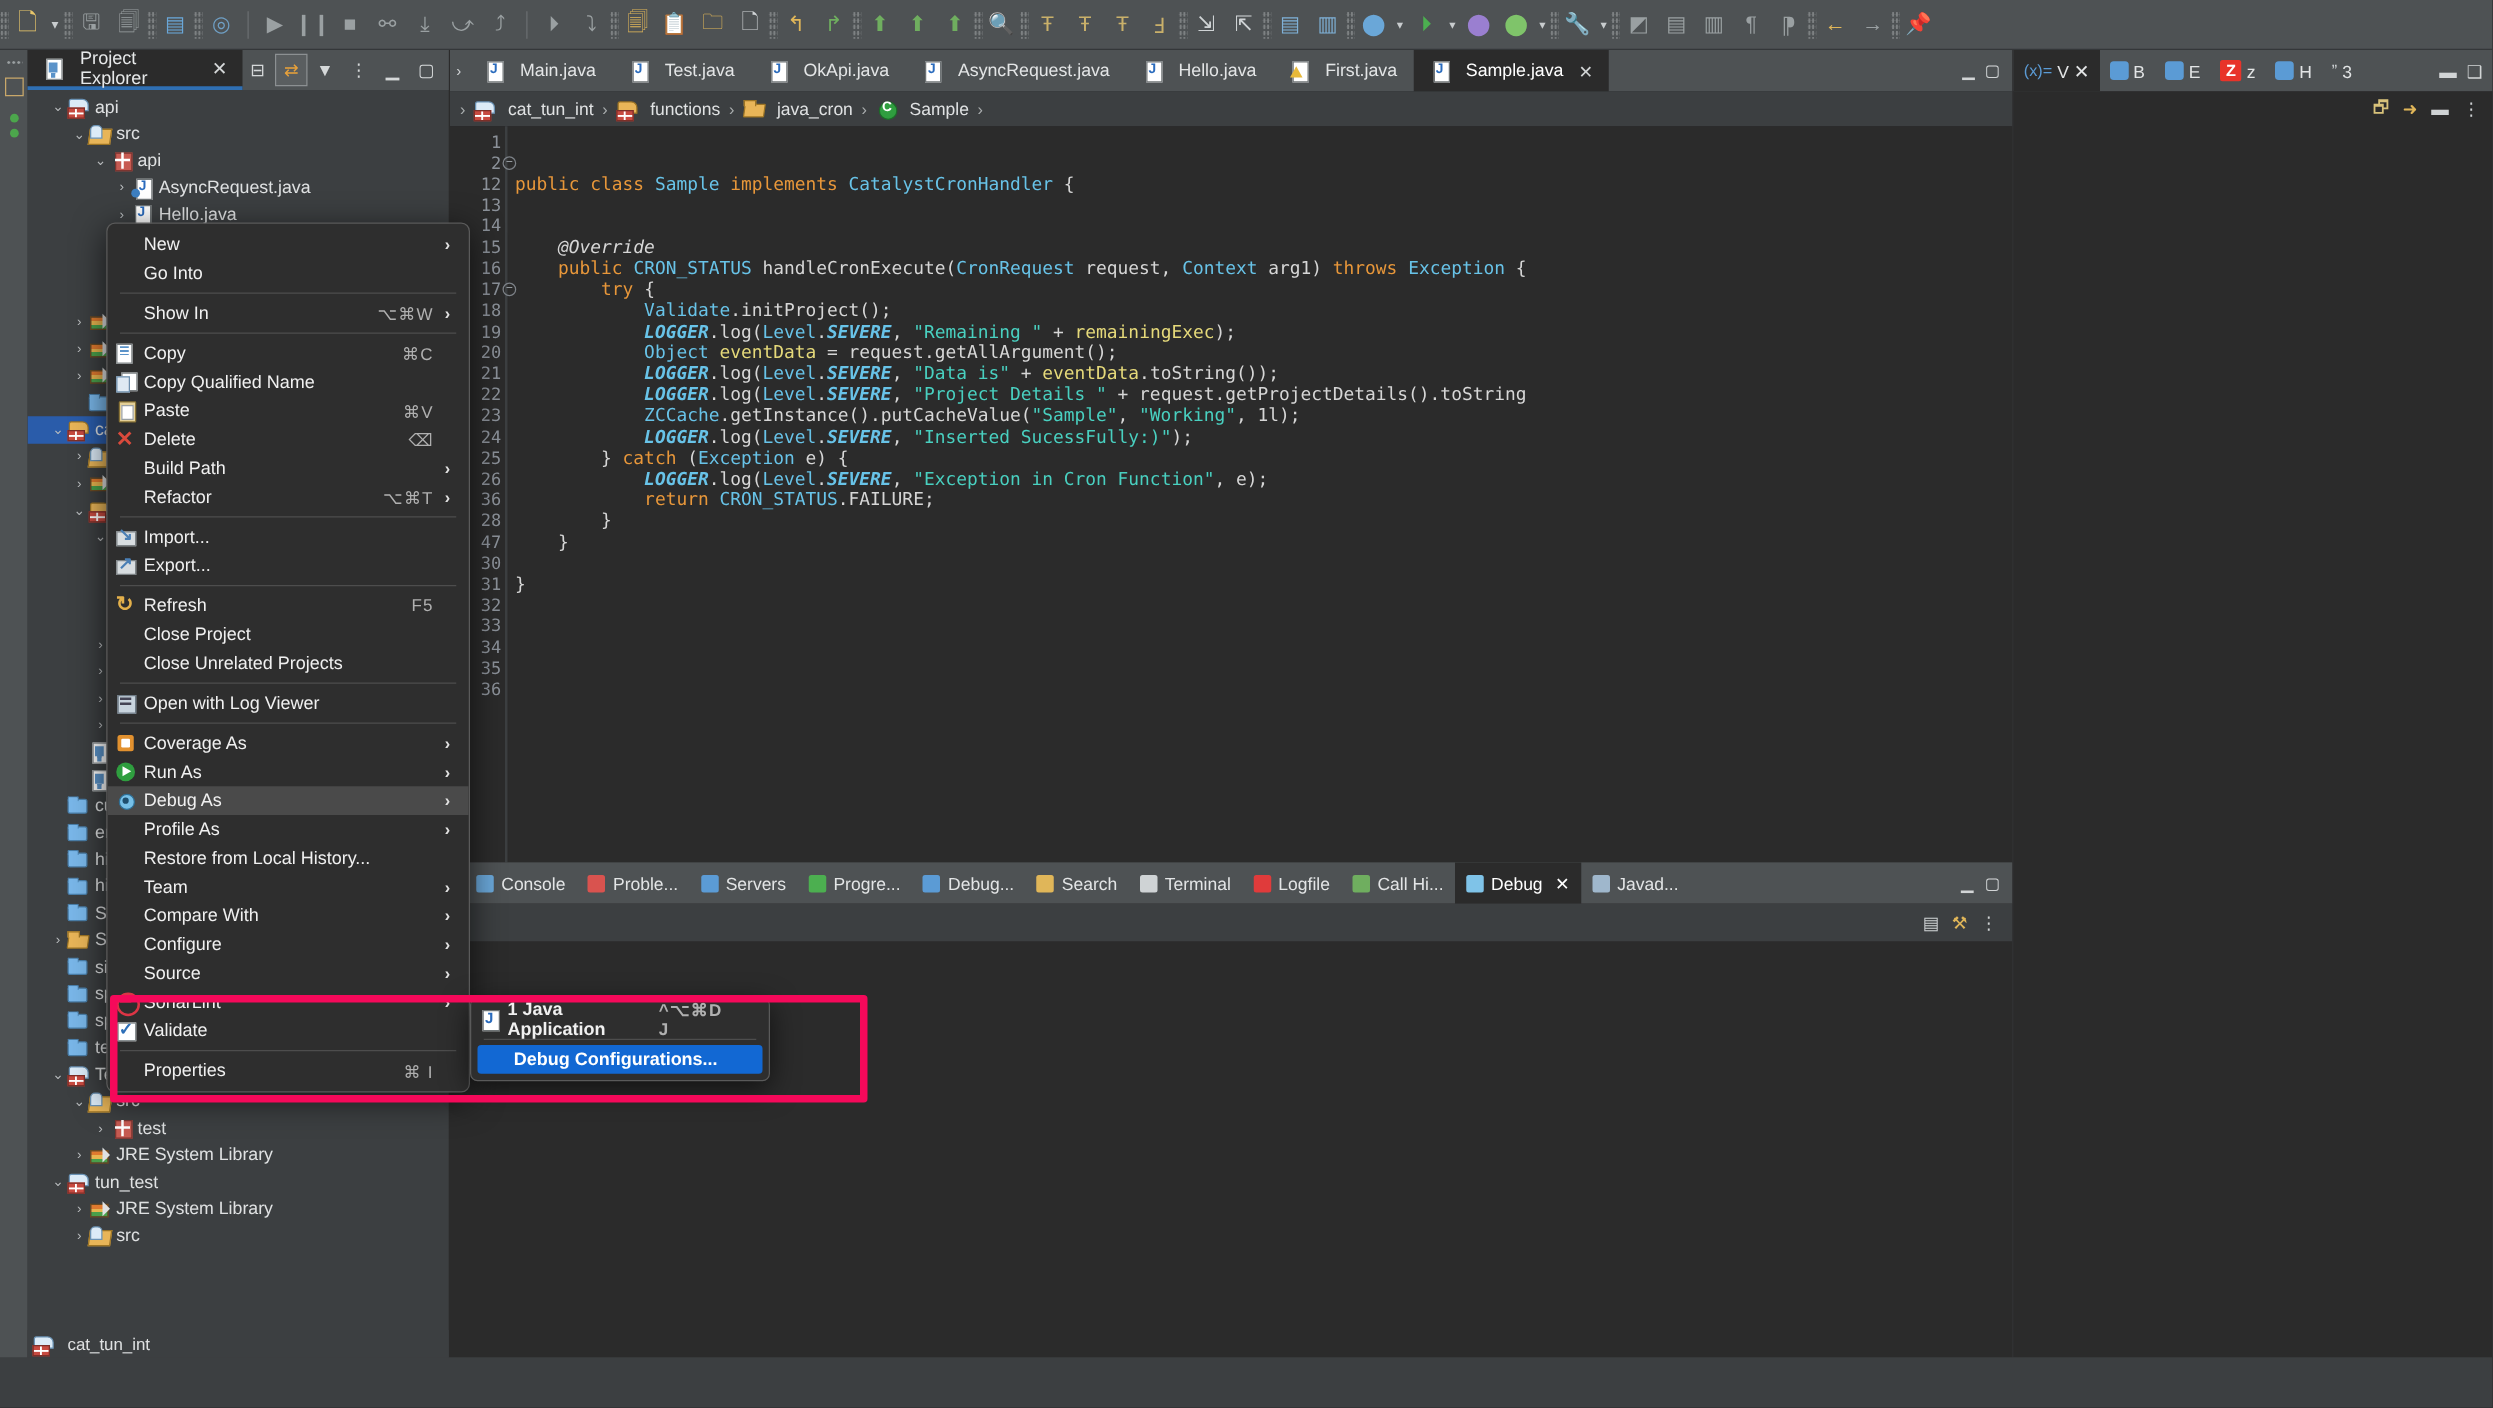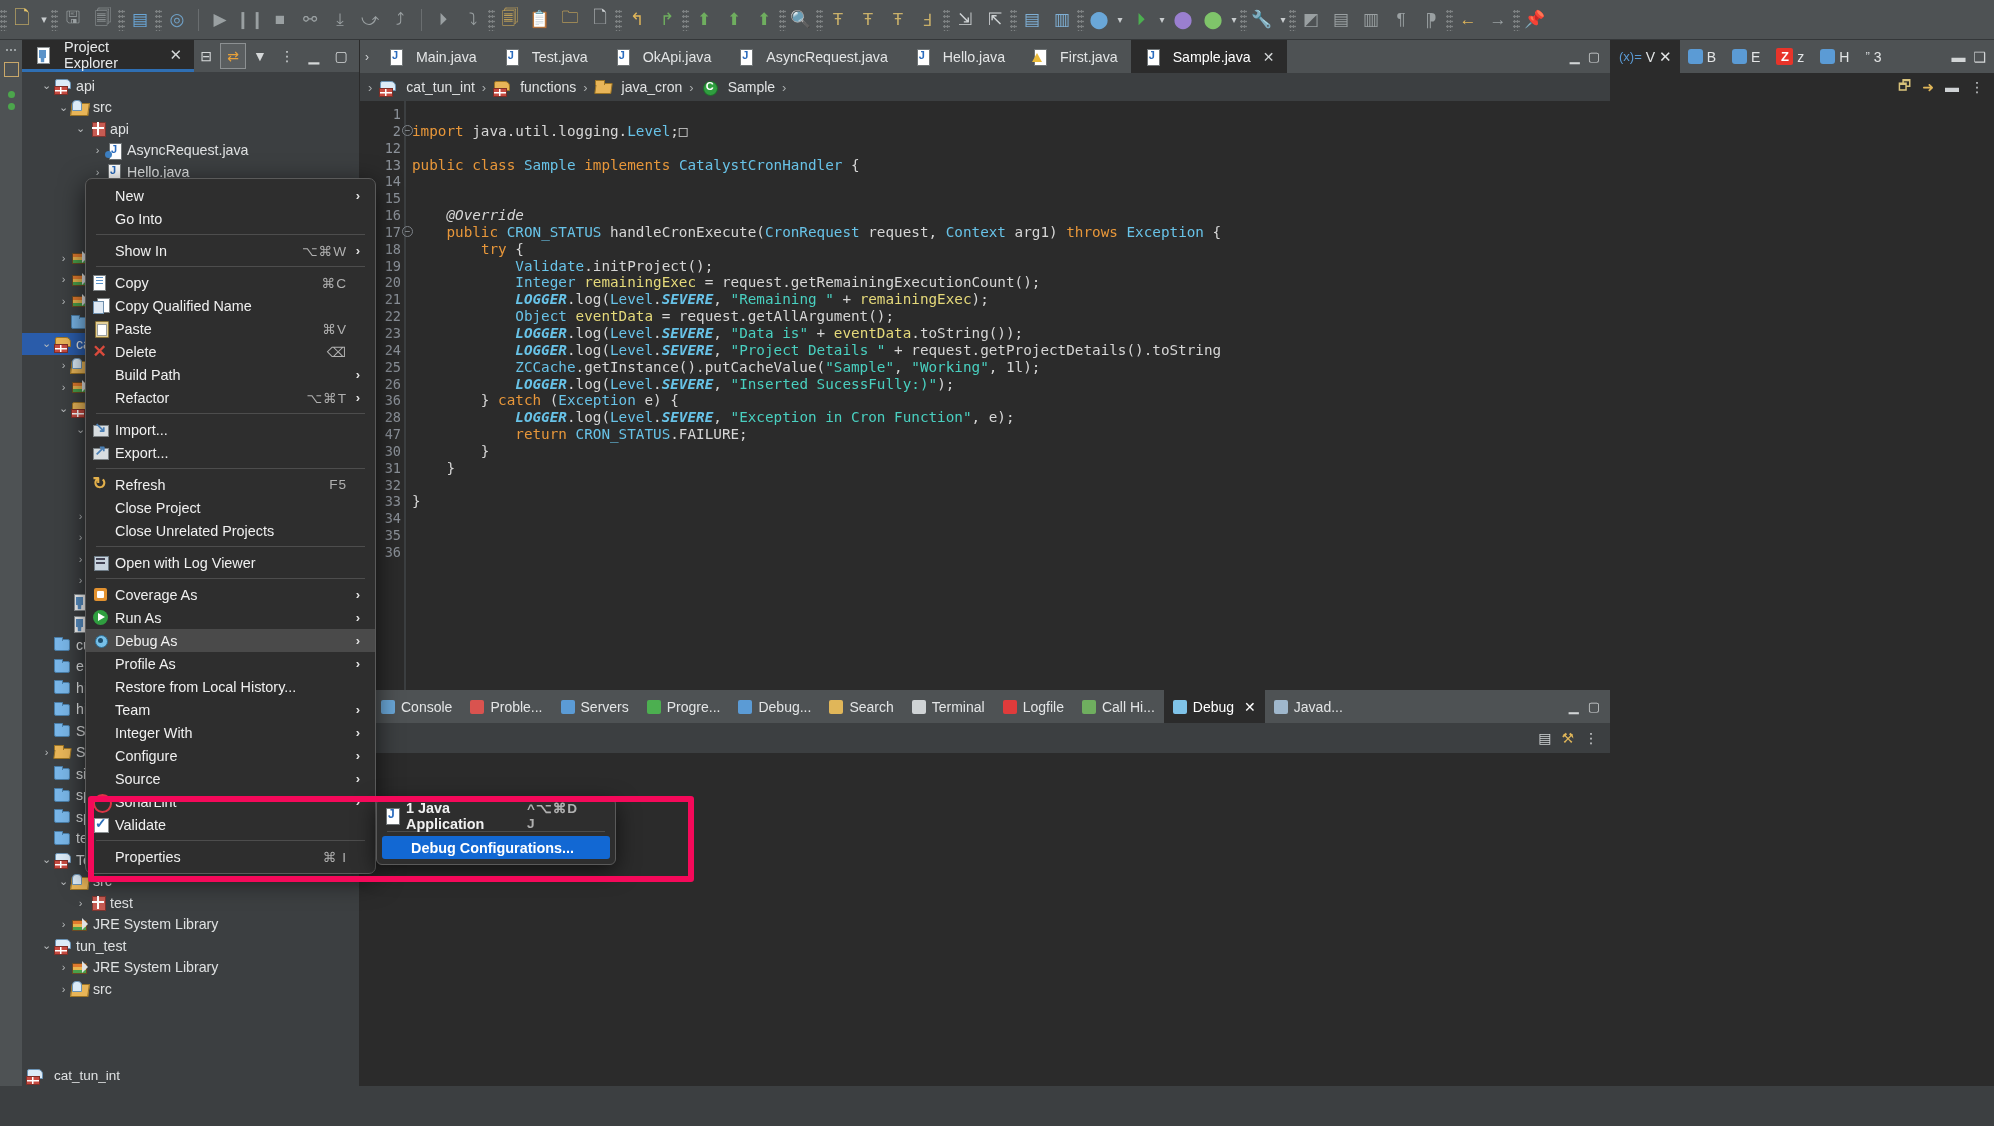--- a/index.html
+++ b/index.html
@@ -676,30 +676,28 @@
           <div class="ln">31</div>
           <div class="ln">32</div>
           <div class="ln">33</div>
           <div class="ln">34</div>
           <div class="ln">35</div>
           <div class="ln">36</div>
         </div>
       <div id="gutter-bar"></div>
       <div id="code">
           <div class="cl">&nbsp;</div>
-          <div class="cl"><span class="kw">import</span> java.util.logging.<span class="typ">Level</span>;□</div>
           <div class="cl">&nbsp;</div>
           <div class="cl"><span class="kw">public</span> <span class="kw">class</span> <span class="typ">Sample</span> <span class="kw">implements</span> <span class="typ">CatalystCronHandler</span> {</div>
           <div class="cl">&nbsp;</div>
           <div class="cl">&nbsp;</div>
           <div class="cl">    <span class="ann">@Override</span></div>
           <div class="cl">    <span class="kw">public</span> <span class="typ">CRON_STATUS</span> handleCronExecute(<span class="typ">CronRequest</span> request, <span class="typ">Context</span> arg1) <span class="kw">throws</span> <span class="typ">Exception</span> {</div>
           <div class="cl">        <span class="kw">try</span> {</div>
           <div class="cl">            <span class="typ">Validate</span>.initProject();</div>
-          <div class="cl">            <span class="typ">Integer</span> <span class="var">remainingExec</span> = request.getRemainingExecutionCount();</div>
           <div class="cl">            <span class="typ bold-i">LOGGER</span>.log(<span class="typ">Level</span>.<span class="typ bold-i">SEVERE</span>, <span class="str">"Remaining "</span> + <span class="var">remainingExec</span>);</div>
           <div class="cl">            <span class="typ">Object</span> <span class="var">eventData</span> = request.getAllArgument();</div>
           <div class="cl">            <span class="typ bold-i">LOGGER</span>.log(<span class="typ">Level</span>.<span class="typ bold-i">SEVERE</span>, <span class="str">"Data is"</span> + <span class="var">eventData</span>.toString());</div>
           <div class="cl">            <span class="typ bold-i">LOGGER</span>.log(<span class="typ">Level</span>.<span class="typ bold-i">SEVERE</span>, <span class="str">"Project Details "</span> + request.getProjectDetails().toString</div>
           <div class="cl">            <span class="typ">ZCCache</span>.getInstance().putCacheValue(<span class="str">"Sample"</span>, <span class="str">"Working"</span>, 1l);</div>
           <div class="cl">            <span class="typ bold-i">LOGGER</span>.log(<span class="typ">Level</span>.<span class="typ bold-i">SEVERE</span>, <span class="str">"Inserted SucessFully:)"</span>);</div>
           <div class="cl">        } <span class="kw">catch</span> (<span class="typ">Exception</span> e) {</div>
           <div class="cl">            <span class="typ bold-i">LOGGER</span>.log(<span class="typ">Level</span>.<span class="typ bold-i">SEVERE</span>, <span class="str">"Exception in Cron Function"</span>, e);</div>
           <div class="cl">            <span class="kw">return</span> <span class="typ">CRON_STATUS</span>.FAILURE;</div>
           <div class="cl">        }</div>
@@ -967,21 +965,21 @@
         <span class="ch"></span>
       </div>
       <div class="mi">
         <span class="mic"></span>
         <span class="lbl">Team</span>
         <span class="sc"></span>
         <span class="ch">›</span>
       </div>
       <div class="mi">
         <span class="mic"></span>
-        <span class="lbl">Integer With</span>
+        <span class="lbl">Compare With</span>
         <span class="sc"></span>
         <span class="ch">›</span>
       </div>
       <div class="mi">
         <span class="mic"></span>
         <span class="lbl">Configure</span>
         <span class="sc"></span>
         <span class="ch">›</span>
       </div>
       <div class="mi">

